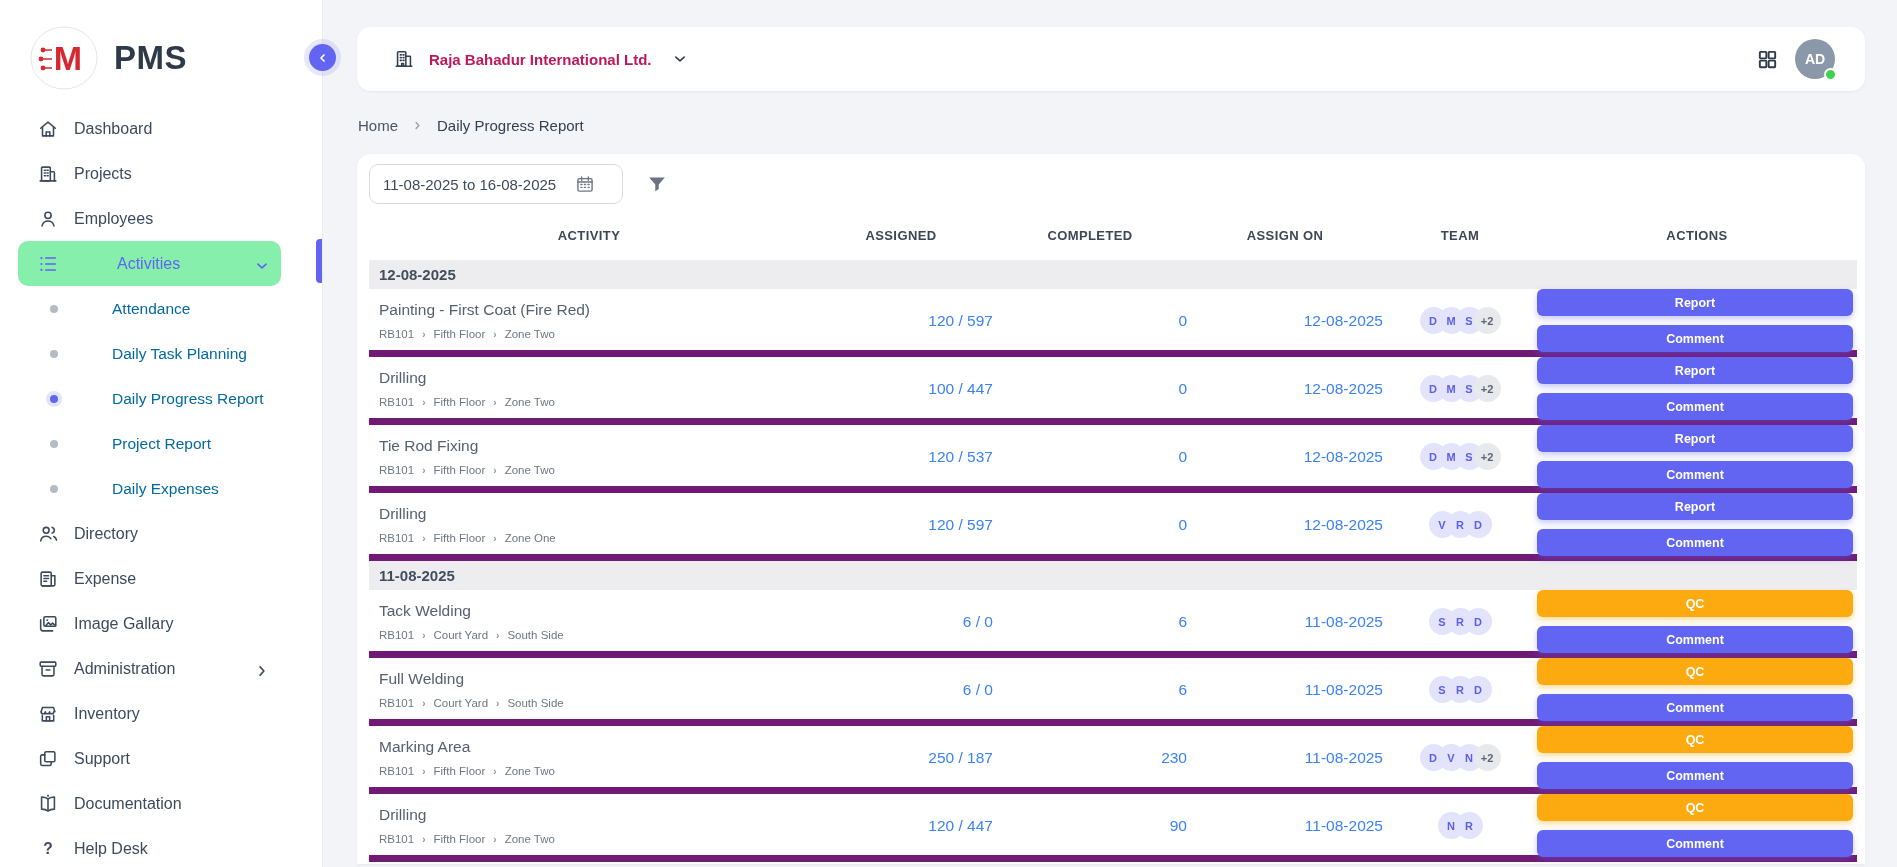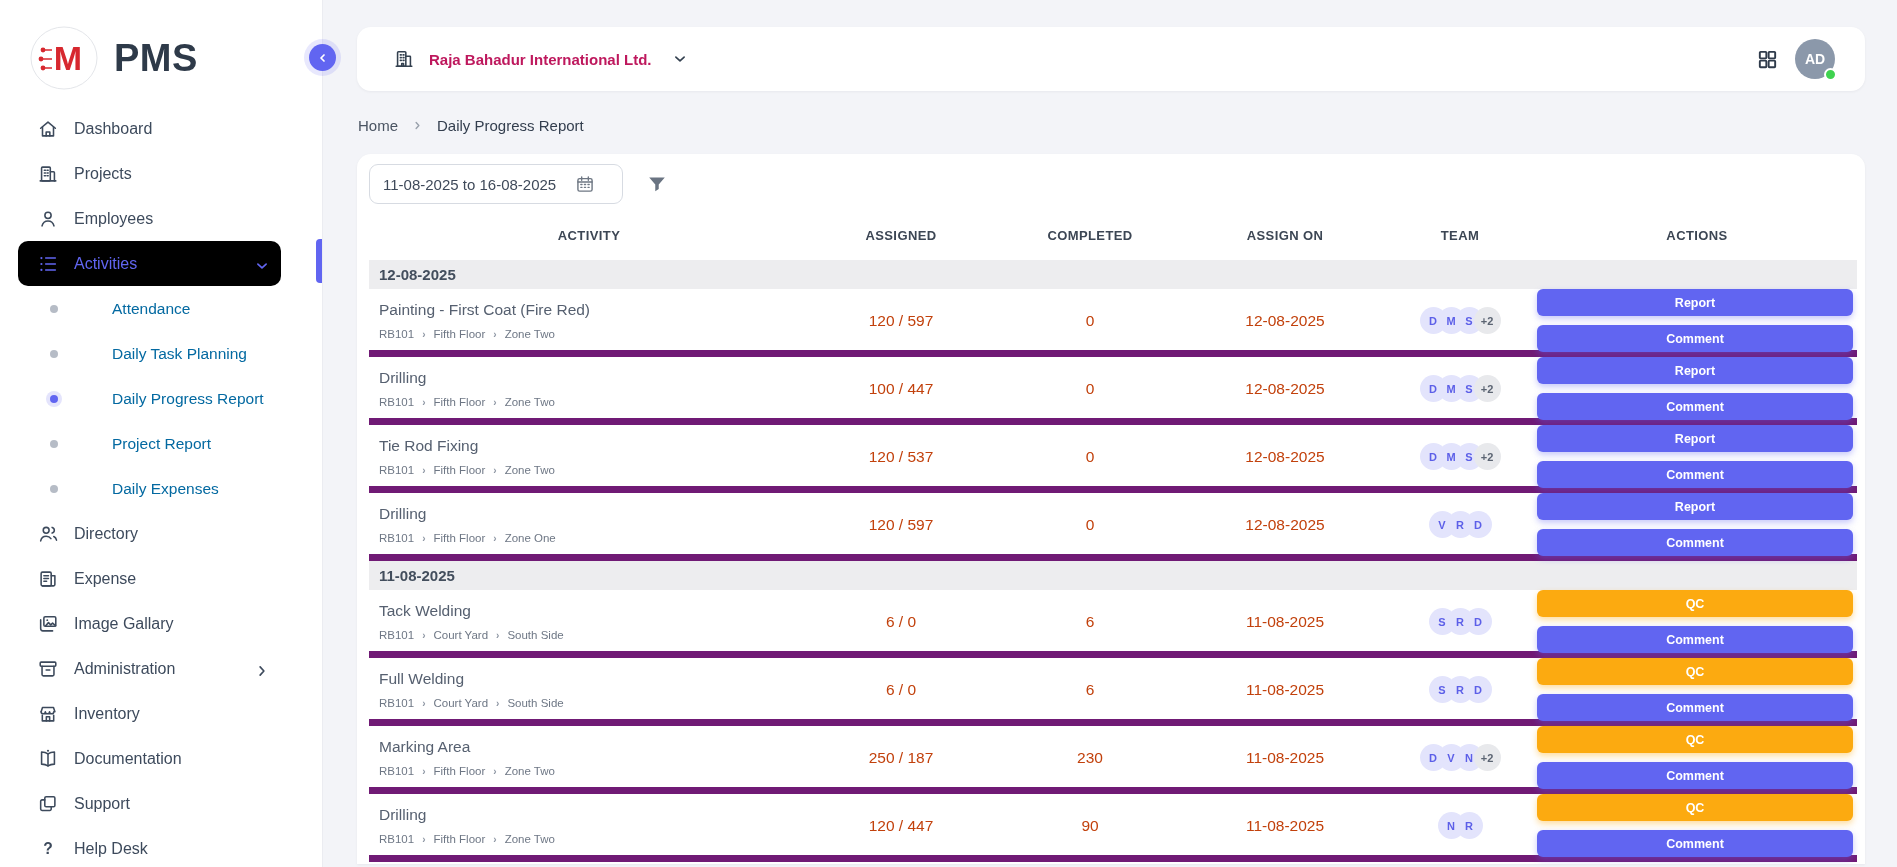--- a/index.html
+++ b/index.html
@@ -3,26 +3,26 @@
 <meta charset="utf-8">
 <style>
   *{box-sizing:border-box;margin:0;padding:0}
   html,body{width:1897px;height:867px;overflow:hidden;background:var(--page-bg,#f3f4f8);
     font-family:"Liberation Sans",sans-serif;}
   :root{--accent:#6165f1;--qc:#fcaa10;--avatar-bg:#e3e4fc;--avatar-text:#5c5fe8;--page-bg:#f3f4f8}
 
   
   .sidebar{position:absolute;left:0;top:0;width:323px;height:867px;background:#fff;border-right:1px solid #ebecf1;}
   .logo-row{display:flex;align-items:center;gap:16px;padding:26px 0 12px 30px;}
-  .logo-text{font-size:38px;font-weight:700;color:#2e3a49;letter-spacing:.5px;}
+  .logo-text{font-size:33px;font-weight:700;color:#2e3a49;letter-spacing:.5px;}
   .nav{padding:4px 41px 0 18px;}
   .nav-item{position:relative;display:flex;align-items:center;height:45px;padding:0 10px 0 19px;
     border-radius:10px;color:#3d4a5c;font-size:16px;cursor:pointer;}
   .nav-icon{width:22px;height:22px;display:flex;margin-right:15px;color:#3d4a5c;flex:none;}
-  .nav-item.active{background:#000000;color:var(--accent);}
+  .nav-item.active{background:#86efac;color:var(--accent);gap:43px;}
   .nav-item.active .nav-icon{color:var(--accent);}
   .nav-label{flex:1;white-space:nowrap;}
   .nav-chevron{width:18px;height:18px;display:flex;color:inherit;}
   .sub-item{display:flex;align-items:center;height:45px;padding-left:32px;font-size:15.5px;color:#0369a1;cursor:pointer;}
   .bullet{width:8px;height:8px;border-radius:50%;background:#b6bcc6;margin-right:54px;flex:none;}
   .sub-item.active .bullet{background:var(--accent);box-shadow:0 0 0 4px #e4e4fc;}
   .active-bar{position:absolute;right:0;top:239px;width:6px;height:44px;background:var(--accent);border-radius:4px 0 0 4px;}
   .collapse-btn{position:absolute;left:309px;top:44px;width:27px;height:27px;border-radius:50%;background:var(--accent);
     border:none;display:flex;align-items:center;justify-content:center;cursor:pointer;z-index:10;
     box-shadow:0 0 0 5px rgba(99,102,241,.15);color:#fff;}
@@ -60,21 +60,21 @@
   .thead{height:38px;margin-top:10px;}
   .th{text-align:center;font-size:13px;font-weight:700;color:#3c4654;letter-spacing:.4px;}
   .group-row{height:29px;background:#ededef;display:flex;align-items:center;padding-left:10px;
     font-size:15px;font-weight:700;color:#434e5d;}
   .group-row:first-child{margin-top:6px;}
   .trow{height:68px;border-bottom:7px solid #701a75;}
   .cell.activity{padding-left:10px;}
   .act-name{font-size:15.5px;color:#566070;margin-bottom:9px;}
   .act-path{display:flex;align-items:center;gap:8px;font-size:11.5px;color:#6e7785;}
   .path-sep{color:#8d96a3;font-size:10px;font-weight:700;}
-  .cell.num{text-align:center;font-size:15.5px;color:#c2410c;}
+  .cell.num{text-align:right;font-size:15.5px;color:#3b82f6;}
   .cell.team{display:flex;justify-content:center;}
   .avatar{width:27px;height:27px;border-radius:50%;background:var(--avatar-bg);color:var(--avatar-text);
     font-size:11px;font-weight:700;display:flex;align-items:center;justify-content:center;margin-left:-9px;}
   .avatar:first-child{margin-left:0;}
   .avatar.extra{background:#e8e9ec;color:#5b6472;font-weight:600;}
   .cell.actions{display:flex;justify-content:flex-end;gap:9px;padding-right:4px;flex-direction:column;}
   .btn{height:27px;border:none;border-radius:6px;color:#fff;font-size:12.5px;font-weight:700;padding:0 13px;
     cursor:pointer;font-family:inherit;}
   .btn.purple{background:var(--accent);box-shadow:0 3px 6px rgba(97,101,241,.35);}
   .btn.orange{background:var(--qc);box-shadow:0 3px 6px rgba(252,170,16,.4);padding:0 14px;}
@@ -235,37 +235,37 @@
             <path d="M10.2 19.5V15h3.6v4.5"></path>
           </svg>
         </span>
     <span class="nav-label">Inventory</span>
 
   </div>
 
   <div class="nav-item">
     <span class="nav-icon">
           <svg width="22" height="22" viewBox="0 0 24 24" fill="none" stroke="currentColor" stroke-width="1.7" stroke-linecap="round" stroke-linejoin="round">
+            <rect x="8.5" y="4" width="11" height="11" rx="1.5"></rect>
+            <path d="M15.5 15v2.5a1.5 1.5 0 0 1-1.5 1.5H5.5A1.5 1.5 0 0 1 4 17.5V9a1.5 1.5 0 0 1 1.5-1.5H8.5"></path>
+          </svg>
+        </span>
+    <span class="nav-label">Support</span>
+
+  </div>
+
+  <div class="nav-item">
+    <span class="nav-icon">
+          <svg width="22" height="22" viewBox="0 0 24 24" fill="none" stroke="currentColor" stroke-width="1.7" stroke-linecap="round" stroke-linejoin="round">
             <path d="M12 6.5C10 5 7.7 4.4 5 4.4v13.2c2.7 0 5 .6 7 2 2-1.4 4.3-2 7-2V4.4c-2.7 0-5 .6-7 2.1z"></path>
             <path d="M12 6.5v13"></path>
             <circle cx="12" cy="3" r="1.2" fill="currentColor" stroke="none"></circle>
           </svg>
         </span>
     <span class="nav-label">Documentation</span>
-
-  </div>
-
-  <div class="nav-item">
-    <span class="nav-icon">
-          <svg width="22" height="22" viewBox="0 0 24 24" fill="none" stroke="currentColor" stroke-width="1.7" stroke-linecap="round" stroke-linejoin="round">
-            <rect x="8.5" y="4" width="11" height="11" rx="1.5"></rect>
-            <path d="M15.5 15v2.5a1.5 1.5 0 0 1-1.5 1.5H5.5A1.5 1.5 0 0 1 4 17.5V9a1.5 1.5 0 0 1 1.5-1.5H8.5"></path>
-          </svg>
-        </span>
-    <span class="nav-label">Support</span>
 
   </div>
 
   <div class="nav-item">
     <span class="nav-icon">
           <svg width="22" height="22" viewBox="0 0 24 24">
             <text x="12" y="17.5" text-anchor="middle" font-size="17" font-weight="600" fill="currentColor" font-family="Liberation Sans, sans-serif">?</text>
           </svg>
         </span>
     <span class="nav-label">Help Desk</span>

